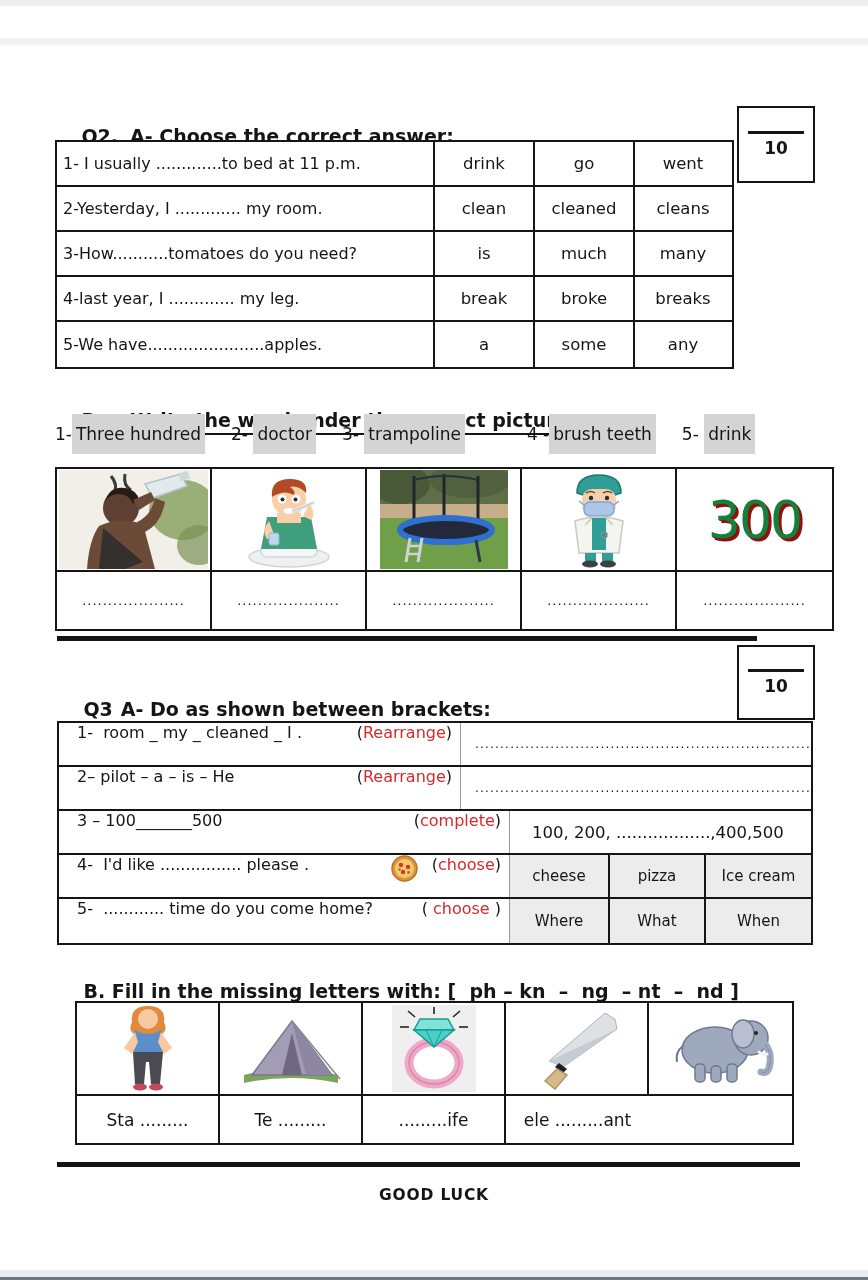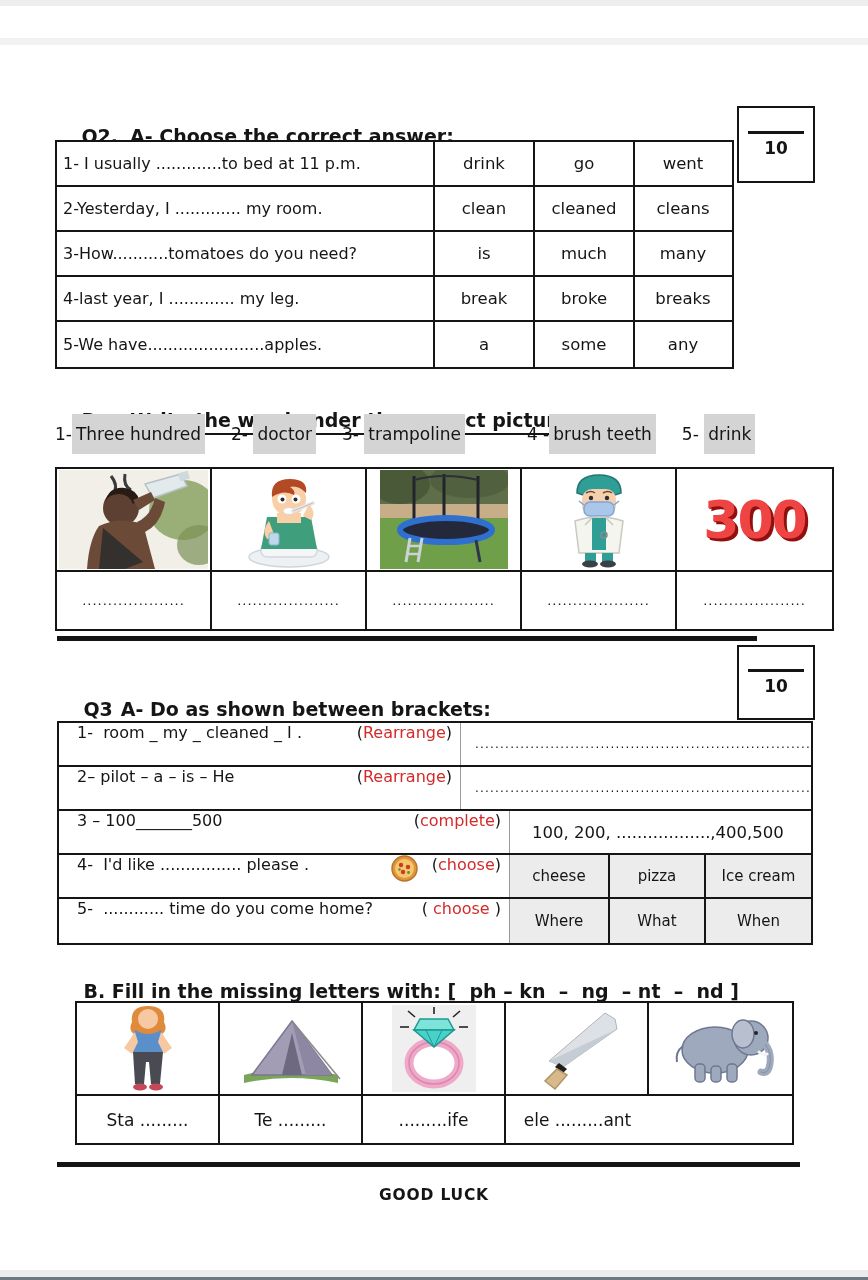--- a/index.html
+++ b/index.html
@@ -40,21 +40,21 @@
   .hl { background:#d4d4d4; padding:10px 4px; }
 
   
   .pictable { position:absolute; border:2.5px solid #151515; background:#fff; display:grid; }
   .pictable .pcell { border-right:2px solid #151515; border-bottom:2px solid #151515;
                      display:flex; align-items:center; justify-content:center; overflow:hidden; background:#fff; }
   .pictable .pcell.lastcol { border-right:none; }
   .pictable .pcell.lastrow { border-bottom:none; }
   .pictable1 { left:55px; top:467px; grid-template-columns:repeat(5,155px); grid-template-rows:103px 57px; width:779px; }
   .dotcell { font-size:13px; letter-spacing:1px; color:#151515; }
-  .num300 { font-weight:bold; font-size:52px; color:#ef4444; letter-spacing:-2px;
+  .num300 { font-weight:normal; font-size:52px; color:#15803d; letter-spacing:-2px;
             text-shadow:3px 3px 0 #90100e, 1px 1px 0 #b31411; font-family:"DejaVu Sans", sans-serif; }
 
   .divider { position:absolute; height:4.5px; background:#151515; }
 
   
   .q3table { position:absolute; left:57px; top:721px; width:756px; border:2.5px solid #151515; background:#fff; }
   .q3row { display:flex; height:44px; border-bottom:2px solid #151515; }
   .q3row.last { border-bottom:none; }
   .q3q { width:443px; display:flex; align-items:flex-start; padding:0 8px 0 10px;
          border-right:1.5px solid #9a9a9a; font-size:16px; white-space:pre;margin-left:8px; }

